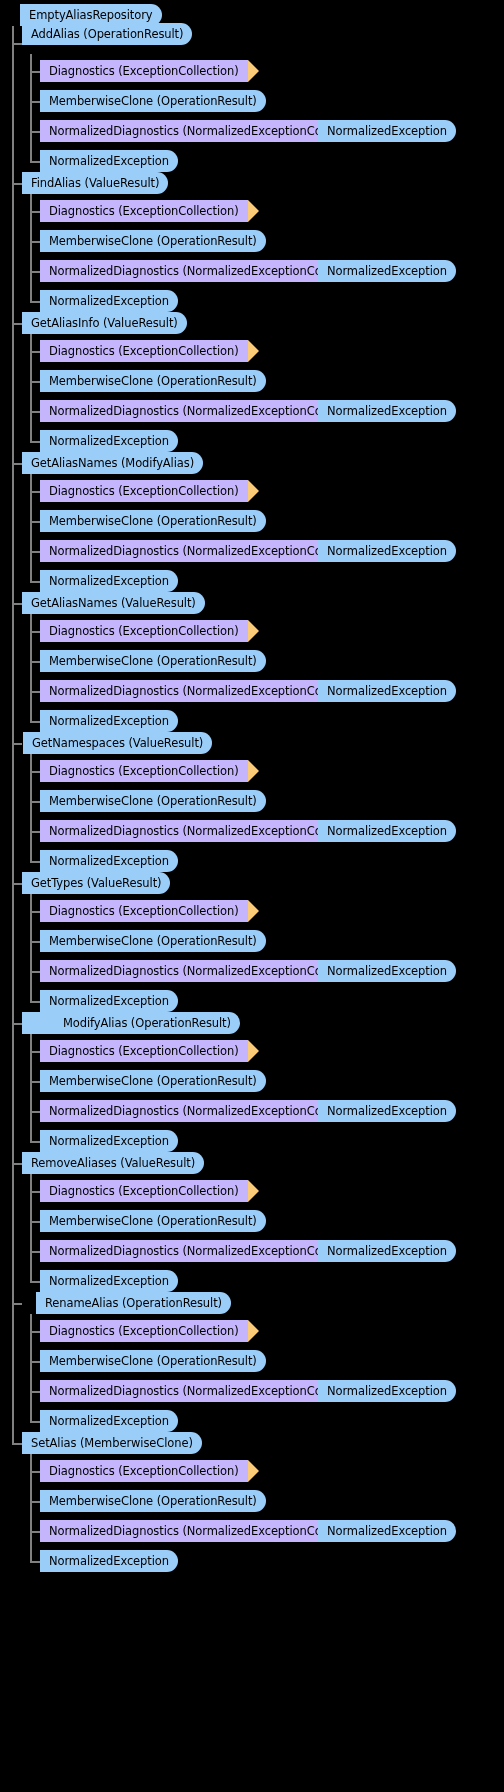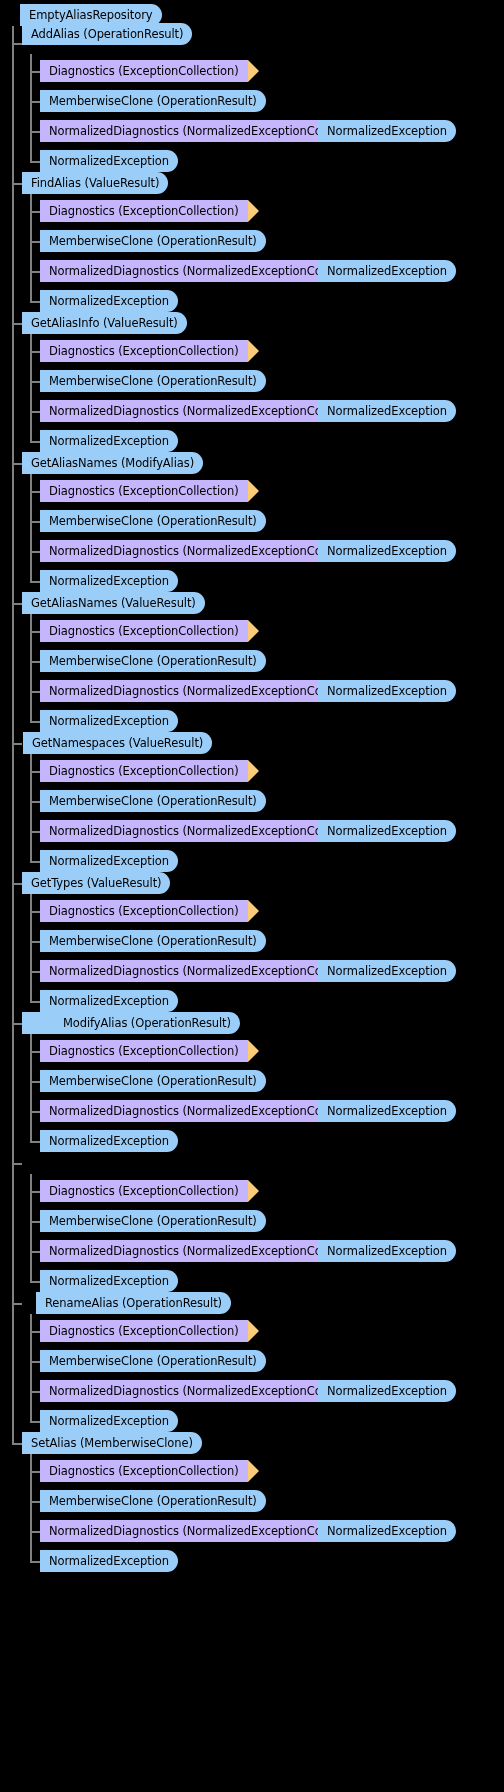--- a/index.html
+++ b/index.html
@@ -174,20 +174,21 @@
     <div class="stub" style="left: 30px; top: 1081px; width: 10px; height: 2px;"></div>
     <div class="node blue" style="left: 40px; top: 1070px;">MemberwiseClone (OperationResult)</div>
     <div class="stub" style="left: 30px; top: 1111px; width: 10px; height: 2px;"></div>
     <div class="node orange" style="left: 40px; top: 1100px;">NormalizedDiagnostics (NormalizedExceptionCollection)</div>
     <div class="link" style="left: 387px; top: 1111px; height: 2px;"></div>
     <div class="node blue" style="left: 318px; top: 1100px;">NormalizedException</div>
     <div class="stub" style="left: 30px; top: 1141px; width: 10px; height: 2px;"></div>
     <div class="node blue" style="left: 40px; top: 1130px;">NormalizedException</div>
     <div class="trunk" style="left: 30px; top: 1034px; width: 2px; height: 107px;"></div>
     <div class="stub" style="left: 12px; top: 1163px; width: 10px; height: 2px;"></div>
+    <div class="node blue" style="left: 22px; top: 1152px;">RemoveAliases (ValueResult)</div>
     <div class="stub" style="left: 30px; top: 1191px; width: 10px; height: 2px;"></div>
     <div class="node orange" style="left: 40px; top: 1180px;">Diagnostics (ExceptionCollection)</div>
     <div class="stub" style="left: 30px; top: 1221px; width: 10px; height: 2px;"></div>
     <div class="node blue" style="left: 40px; top: 1210px;">MemberwiseClone (OperationResult)</div>
     <div class="stub" style="left: 30px; top: 1251px; width: 10px; height: 2px;"></div>
     <div class="node orange" style="left: 40px; top: 1240px;">NormalizedDiagnostics (NormalizedExceptionCollection)</div>
     <div class="link" style="left: 387px; top: 1251px; height: 2px;"></div>
     <div class="node blue" style="left: 318px; top: 1240px;">NormalizedException</div>
     <div class="stub" style="left: 30px; top: 1281px; width: 10px; height: 2px;"></div>
     <div class="node blue" style="left: 40px; top: 1270px;">NormalizedException</div>

